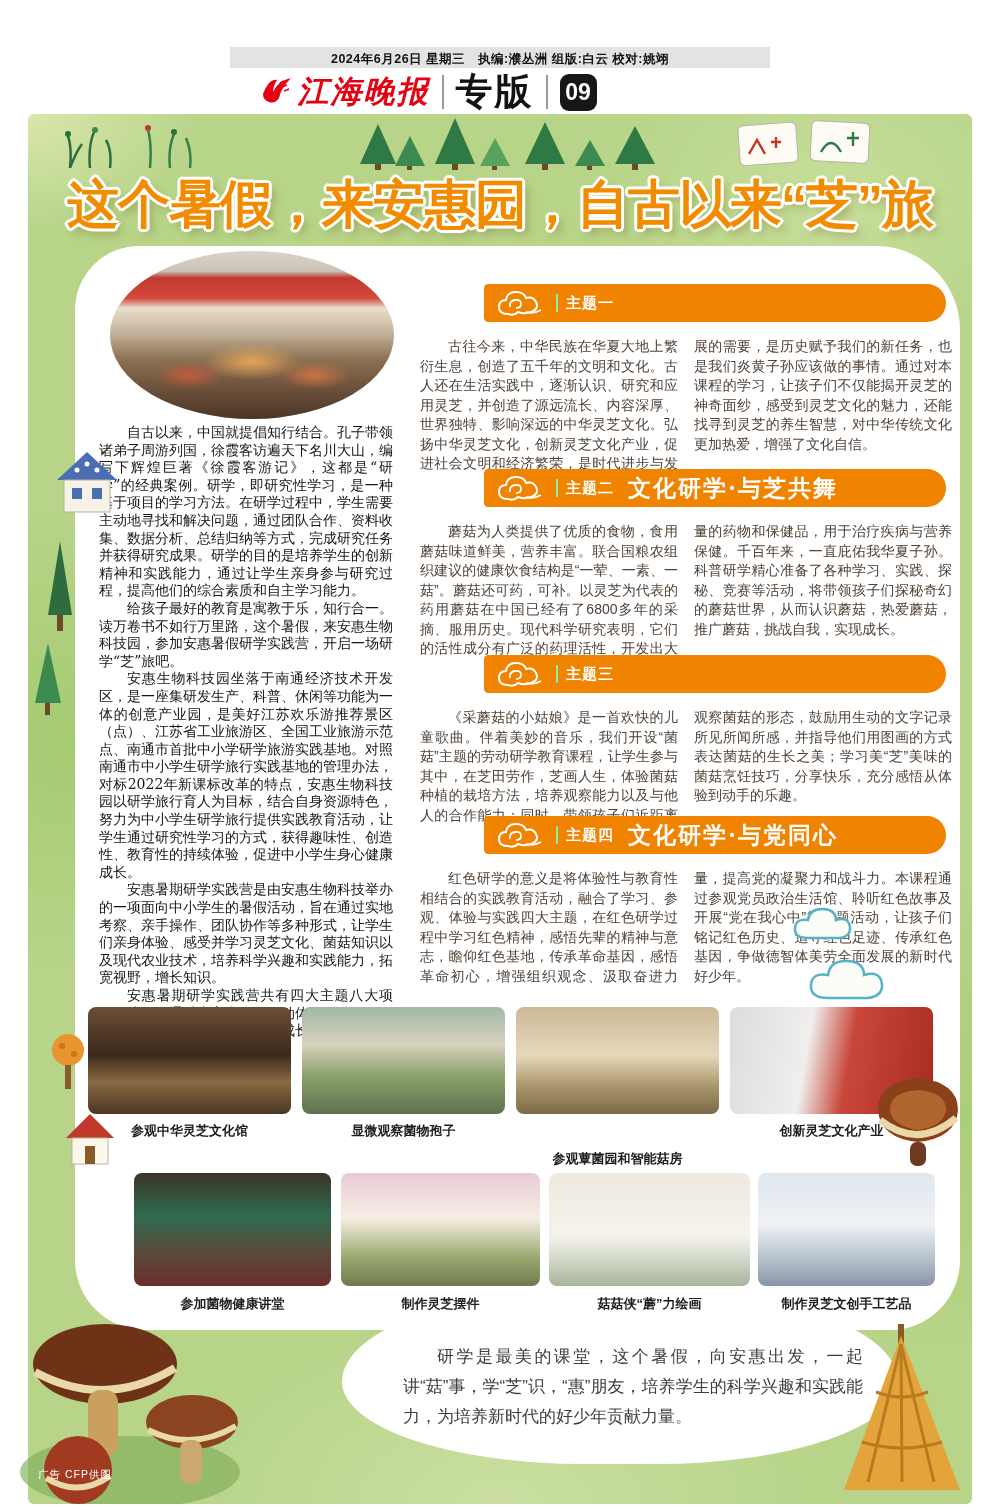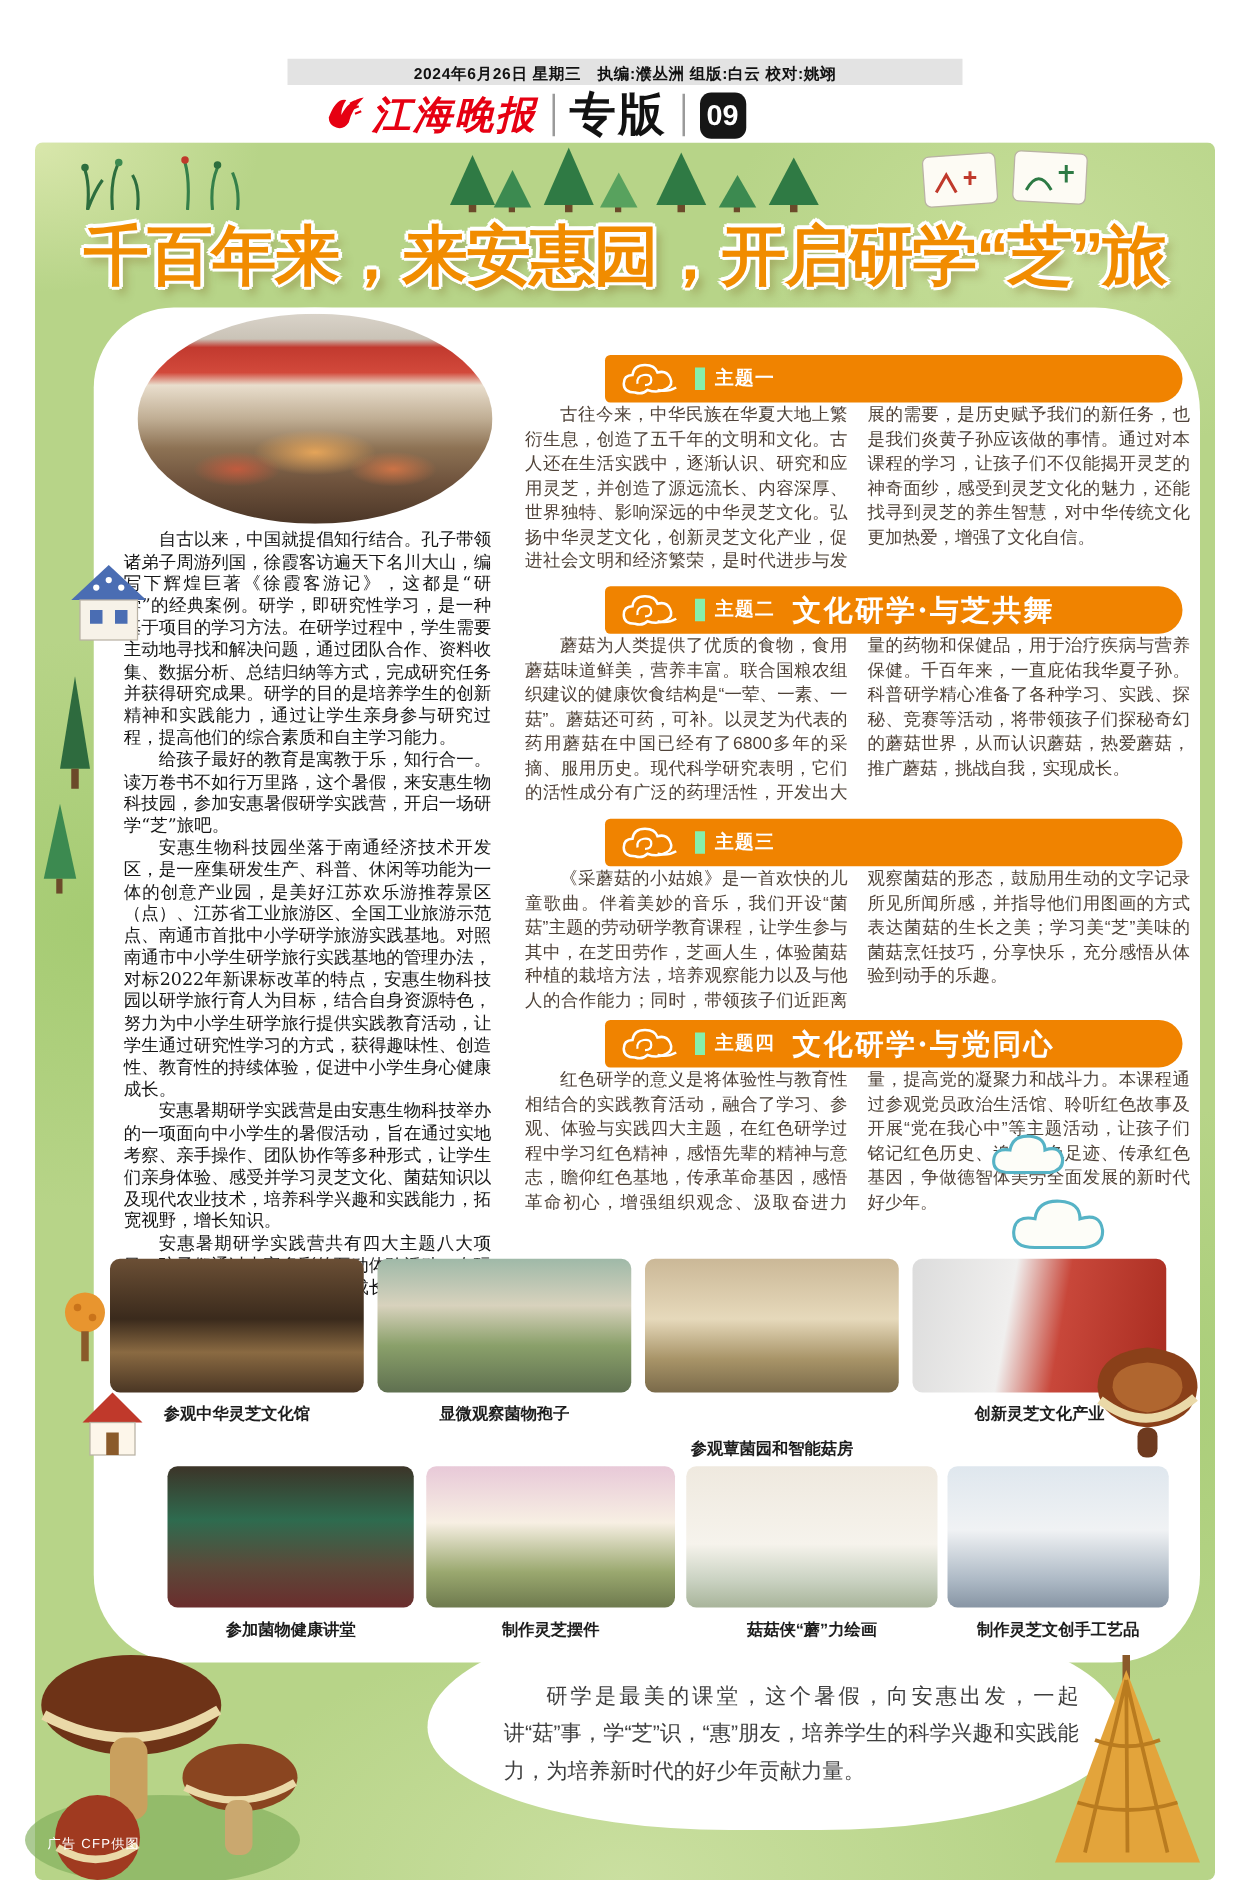--- a/index.html
+++ b/index.html
@@ -58,25 +58,25 @@
          font-family:"DejaVu Serif",serif;font-size:14px;line-height:17.6px;
          color:#161616;text-align:justify;}
   .intro p{margin:0;text-indent:2em;}
 
   
   .theme{position:absolute;left:420px;width:532px;}
   .banner{margin-left:64px;width:462px;height:38px;background:#f08300;
           border-radius:5px 22px 22px 5px;display:flex;align-items:center;
           color:#fff;padding-left:12px;box-sizing:border-box;gap:14px;}
   .banner .cloud{flex:0 0 auto;display:flex;align-items:center;}
-  .banner .tag{font-size:15px;font-weight:bold;border-left:8px solid #86efac;
+  .banner .tag{font-size:15px;font-weight:bold;border-left:2px solid #86efac;
                padding-left:8px;line-height:18px;letter-spacing:1px;white-space:nowrap;}
   .banner .btitle{font-size:23px;font-weight:900;letter-spacing:2px;
                   font-family:"DejaVu Serif",serif;white-space:nowrap;}
-  .theme-body{column-count:2;column-gap:16px;
+  .theme-body{margin-top:15px;column-count:2;column-gap:16px;
               font-size:14px;line-height:19.5px;color:#4f4238;text-align:justify;}
   .theme-body p{margin:0;text-indent:2em;}
 
   
   .photo{position:absolute;border-radius:8px;overflow:hidden;}
   .caption{position:absolute;font-size:13px;font-weight:bold;color:#1d1d1d;
            text-align:center;white-space:nowrap;}
 
   .ph1{background:linear-gradient(180deg,#6b4f35 0%,#3a2a1c 45%,#8a6a42 70%,#4a3624 100%);}
   .ph2{background:linear-gradient(180deg,#9fb9a8 0%,#d8d2bd 35%,#8aa06a 65%,#5f7050 100%);}
@@ -154,21 +154,21 @@
   </div>
   <div class="decor" style="left:735px;top:118px">
     <svg width="140" height="52" viewBox="0 0 140 52">
       <rect x="4" y="6" width="58" height="40" rx="5" fill="#fdfbf4" stroke="#b9b2a4" transform="rotate(-4 33 26)"></rect>
       <path d="M14 36 L22 22 L30 36 M36 24 L46 24 M41 19 L41 30" stroke="#c0392b" stroke-width="2.4" fill="none"></path>
       <rect x="76" y="4" width="58" height="40" rx="5" fill="#fdfbf4" stroke="#b9b2a4" transform="rotate(3 105 24)"></rect>
       <path d="M86 34 Q96 16 106 34 M112 20 L124 20 M118 14 L118 28" stroke="#2d7a44" stroke-width="2.4" fill="none"></path>
     </svg>
   </div>
 
-  <div class="headline">千百年来，来安惠园，开启研学“芝”旅</div>
+  <div class="headline">这个暑假，来安惠园，自古以来“芝”旅</div>
 
   <div class="blob"></div>
   <div class="blob2"></div>
 
   <div class="oval-photo"></div>
 
   <div class="intro">
     <p>自古以来，中国就提倡知行结合。孔子带领诸弟子周游列国，徐霞客访遍天下名川大山，编写下辉煌巨著《徐霞客游记》，这都是“研学”的经典案例。研学，即研究性学习，是一种基于项目的学习方法。在研学过程中，学生需要主动地寻找和解决问题，通过团队合作、资料收集、数据分析、总结归纳等方式，完成研究任务并获得研究成果。研学的目的是培养学生的创新精神和实践能力，通过让学生亲身参与研究过程，提高他们的综合素质和自主学习能力。</p>
     <p>给孩子最好的教育是寓教于乐，知行合一。读万卷书不如行万里路，这个暑假，来安惠生物科技园，参加安惠暑假研学实践营，开启一场研学“芝”旅吧。</p>
     <p>安惠生物科技园坐落于南通经济技术开发区，是一座集研发生产、科普、休闲等功能为一体的创意产业园，是美好江苏欢乐游推荐景区（点）、江苏省工业旅游区、全国工业旅游示范点、南通市首批中小学研学旅游实践基地。对照南通市中小学生研学旅行实践基地的管理办法，对标2022年新课标改革的特点，安惠生物科技园以研学旅行育人为目标，结合自身资源特色，努力为中小学生研学旅行提供实践教育活动，让学生通过研究性学习的方式，获得趣味性、创造性、教育性的持续体验，促进中小学生身心健康成长。</p>

